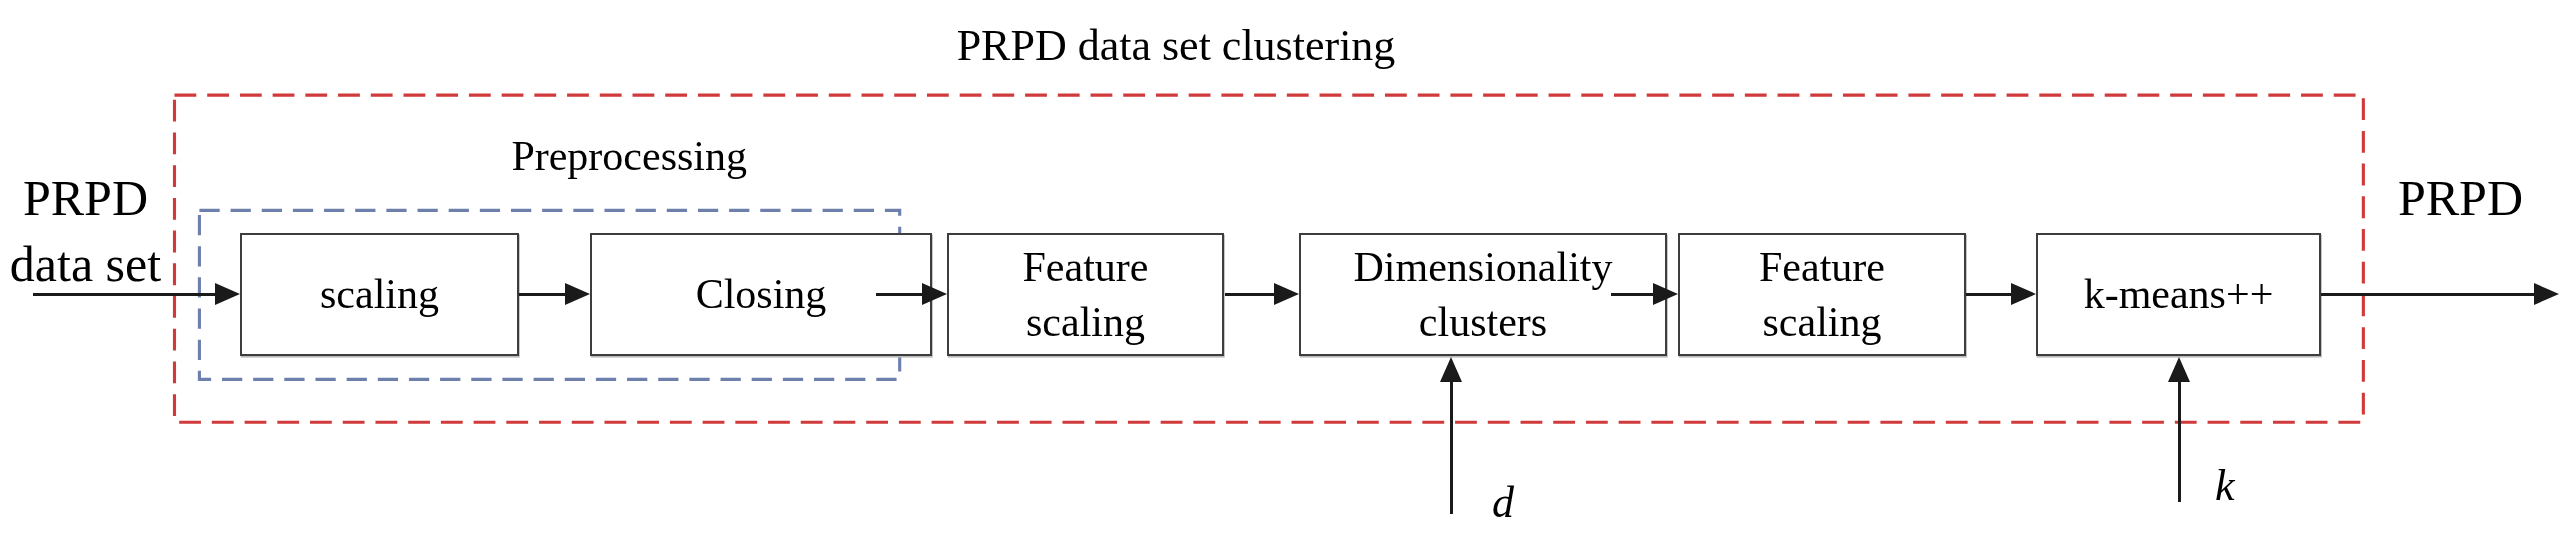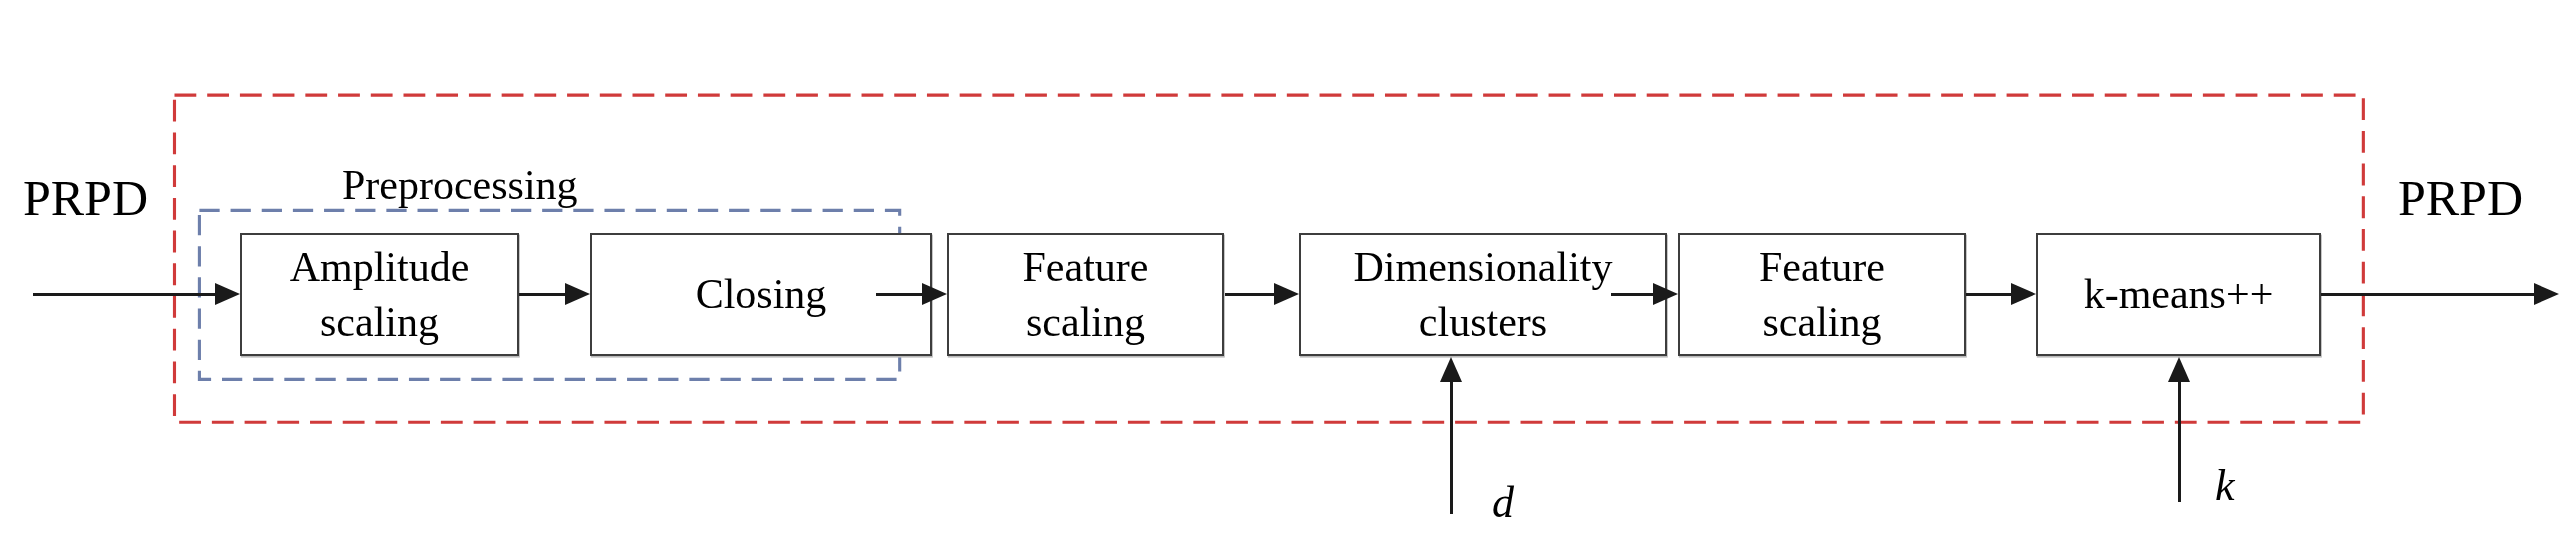--- a/index.html
+++ b/index.html
@@ -24,23 +24,23 @@
   }
   .title {
     position: absolute;
     left: 923px; top: 20px; width: 506px;
     font-size: 44px;
     text-align: center;
     white-space: nowrap;
   }
   .grouplabel {
     position: absolute;
-    left: 342px; top: 161px; width: 405px;
+    left: 342px; top: 132px; width: 405px;
     font-size: 42px;
-    text-align: left;
+    text-align: right;
     white-space: nowrap;
   }
   .block {
     position: absolute;
     top: 233px;
     height: 123px;
     box-sizing: border-box;
     border: 2.3px solid #3d3d3d;
     background: #ffffff;
     box-shadow: 0.8px 1.6px 0 #b9b9b9;
@@ -97,32 +97,33 @@
 </head>
 <body>
 
 <div class="canvas">
 
   <svg class="layer" width="2576" height="536" viewBox="0 0 3307 688">
     <rect x="224" y="122" width="2810" height="420" fill="none" stroke="#d03a3a" stroke-width="4" stroke-dasharray="28 14"></rect>
     <rect x="256" y="270" width="899" height="217" fill="none" stroke="#6d7fab" stroke-width="4" stroke-dasharray="26 14"></rect>
   </svg>
 
+  <div class="title">PRPD data set clustering</div>
   <div class="grouplabel">Preprocessing</div>
 
   <div class="iolabel" style="left:0px;width:171px">
     <div>PRPD</div>
+    <div>data set</div>
   </div>
   <div class="iolabel" style="left:2371px;width:179px">
     <div>PRPD</div>
   </div>
 
   <div class="block" style="left:240px;width:279px">
     <div class="blabel">
-      <div>Amplitude</div>
       <div>scaling</div>
     </div>
   </div>
   <div class="block" style="left:590px;width:342px">
     <div class="blabel">
       <div>Closing</div>
     </div>
   </div>
   <div class="block" style="left:947px;width:277px">
     <div class="blabel">

